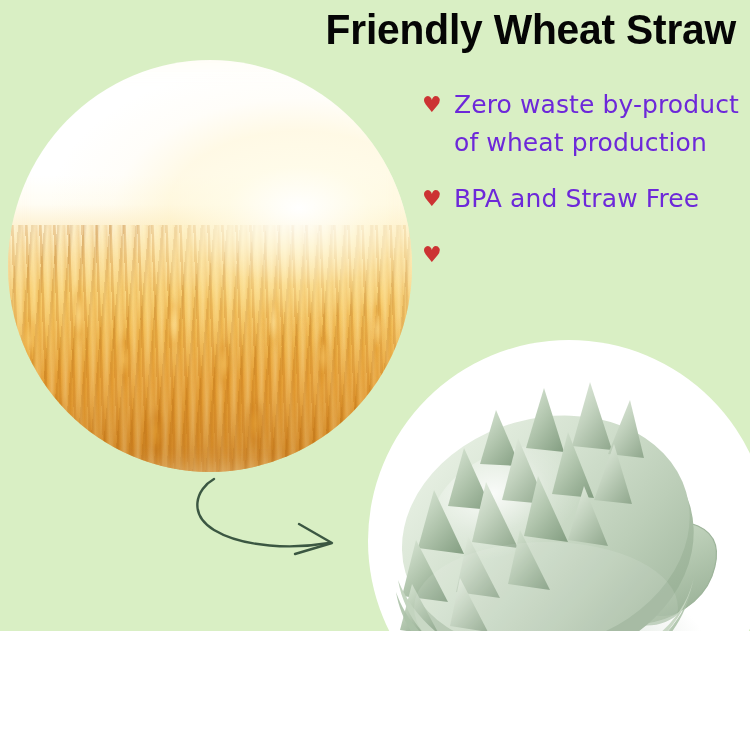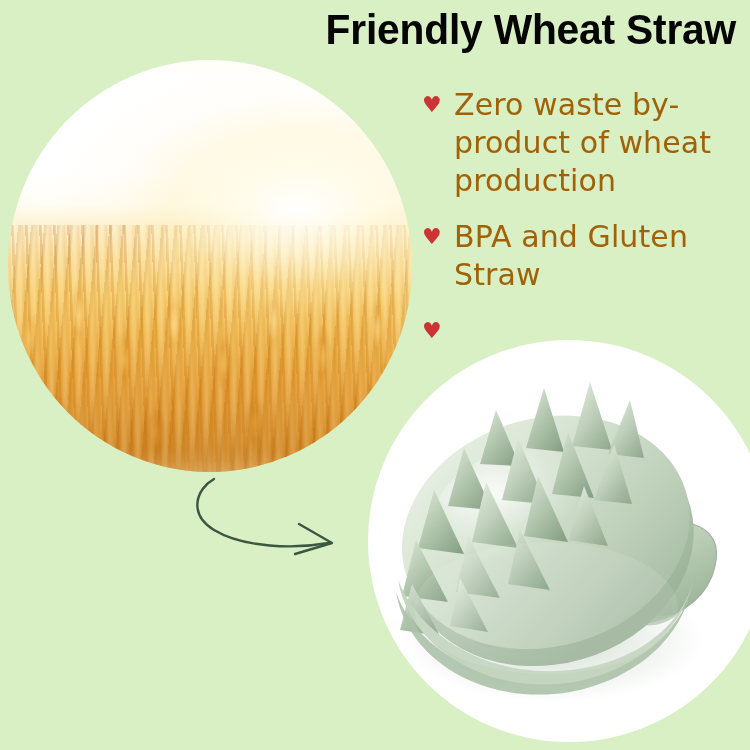--- a/index.html
+++ b/index.html
@@ -3,21 +3,21 @@
 <meta charset="utf-8">
 <style>
   html, body {
     margin: 0;
     padding: 0;
     background: #ffffff;
   }
   #poster {
     position: relative;
     width: 750px;
-    height: 750px;
+    height: 631px;
     overflow: hidden;
     background: #d9efc4;
     font-family: "DejaVu Sans", sans-serif;
   }
 
   
   #title {
     position: absolute;
     left: 0;
     right: 14px;
@@ -150,23 +150,23 @@
     flex: 0 0 auto;
     width: 26px;
     margin-top: 8px;
     margin-right: 6px;
     line-height: 1;
     color: #cc3333;
     font-size: 22px;
   }
   .bullet .btext {
     font-family: "DejaVu Sans", sans-serif;
-    font-size: 30px;
+    font-size: 25px;
     line-height: 38px;
-    color: #a16207;
+    color: #6d28d9;
     letter-spacing: 0.1px;
   }
 
   
   #arrow {
     position: absolute;
     left: 170px;
     top: 462px;
     width: 190px;
     height: 105px;
@@ -312,20 +312,20 @@
 
   <div id="title">Friendly Wheat Straw</div>
 
   <div id="bullets">
     <div class="bullet">
       <span class="heart">♥</span>
       <span class="btext">Zero waste by-product of wheat production</span>
     </div>
     <div class="bullet">
       <span class="heart">♥</span>
-      <span class="btext">BPA and Gluten Straw</span>
+      <span class="btext">BPA and Straw Free</span>
     </div>
     <div class="bullet">
       <span class="heart">♥</span>
     </div>
   </div>
 
 </div>
 
 </body></html>

